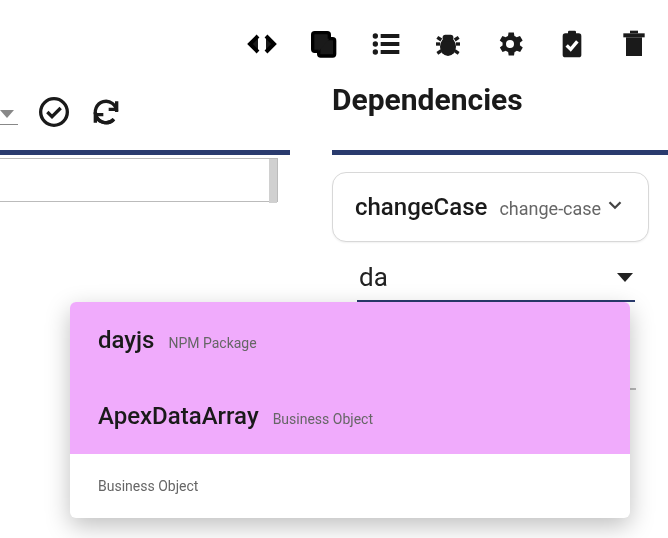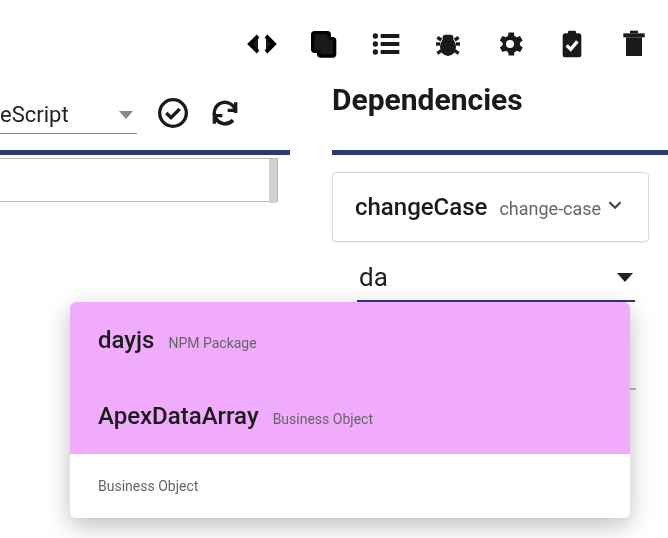--- a/index.html
+++ b/index.html
@@ -79,21 +79,21 @@
     right: 0; top: 0;
     width: 8px; height: 44px;
     background: #d0d0d0;
   }
   .dep-card {
     position: absolute;
     top: 172px; left: 332px;
     width: 317px;
     background: #fff;
     border: 1px solid #d8d8d8;
-    border-radius: 4px;
+    border-radius: 14px;
     padding: 20px 22px;
     display: flex;
     align-items: center;
     justify-content: space-between;
     box-shadow: 0 1px 2px rgba(0,0,0,0.06);
     cursor: pointer;
   }
   .dep-card .name { font-size: 24px; font-weight: 500; color: #1a1a1a; }
   .dep-card .pkg { font-size: 18px; color: #666; margin-left: 8px;}
   .dep-card .chev { margin-left:auto; }
@@ -196,21 +196,20 @@
     <svg viewBox="0 0 24 24">
         <rect x="6" y="7" width="12" height="14"></rect>
         <rect x="4" y="4" width="16" height="3"></rect>
         <rect x="9" y="2" width="6" height="2"></rect>
       </svg>
   </span>
 </div>
 
 <div class="left-row">
   <div class="lang-select">
-    <span>eScript</span>
     <span class="tri"></span>
   </div>
   <span>
     <svg class="action" viewBox="0 0 24 24">
         <circle cx="12" cy="12" r="10"></circle>
         <polyline points="7,12 10.5,15.5 17,9"></polyline>
       </svg>
   </span>
   <span>
     <svg class="action" viewBox="0 0 24 24">

